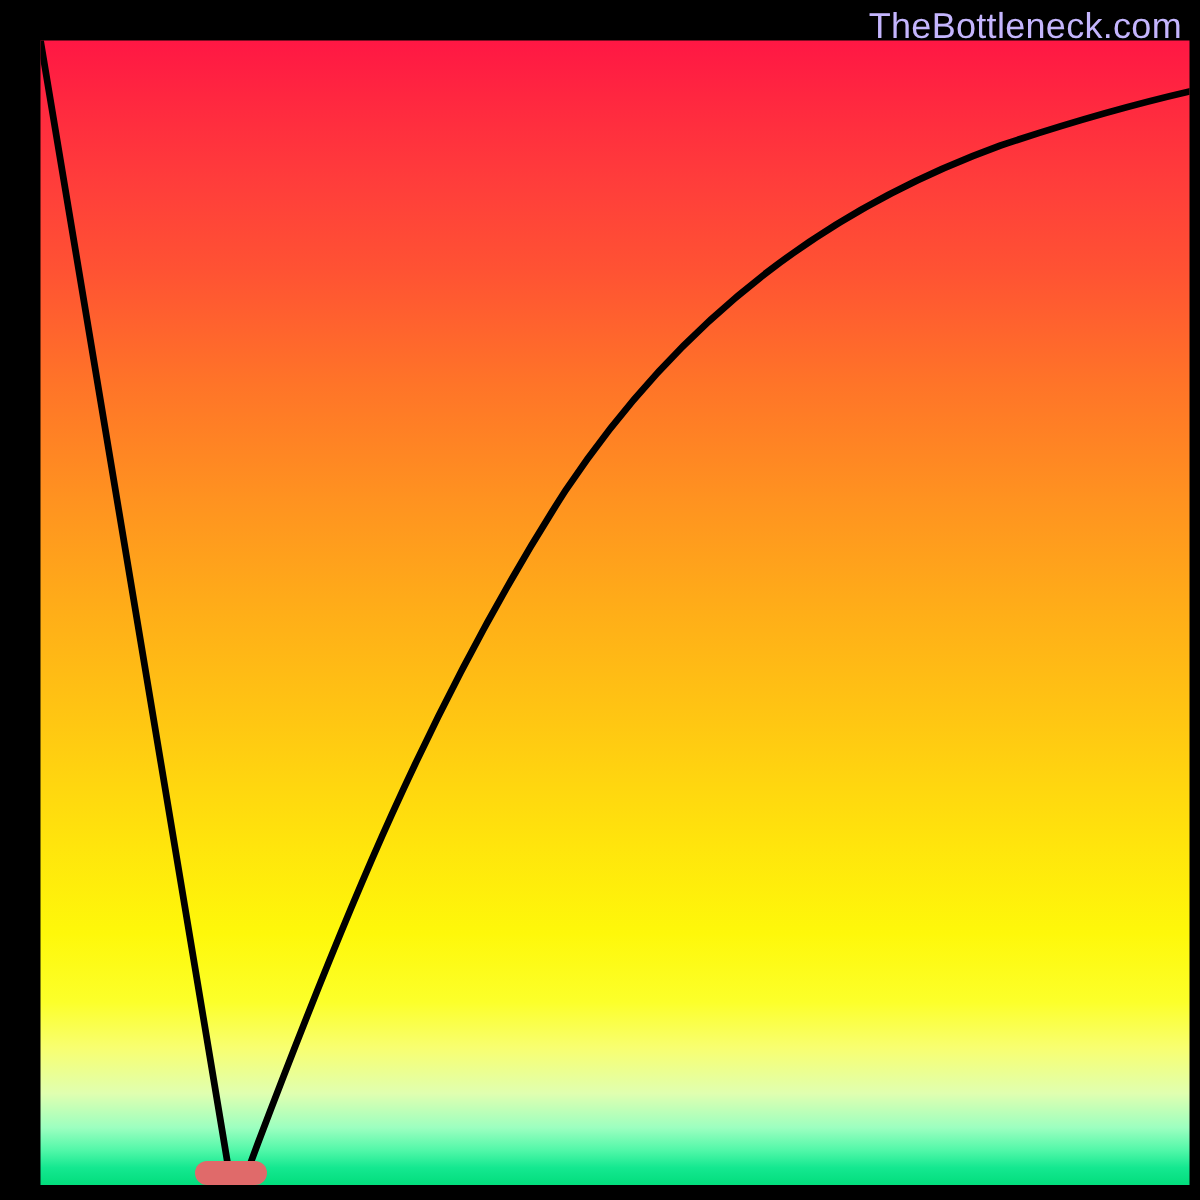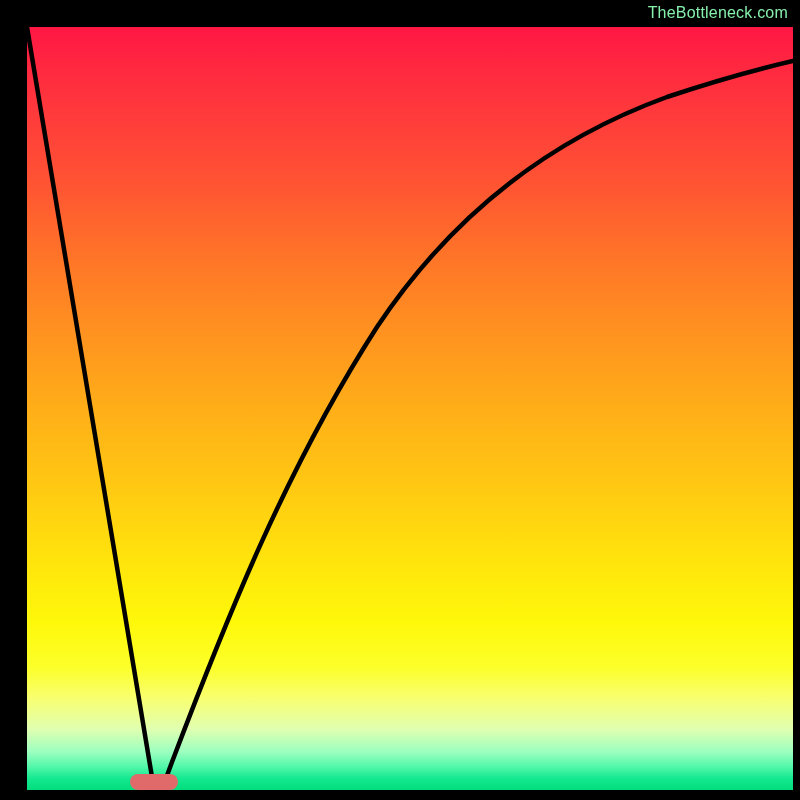--- a/index.html
+++ b/index.html
@@ -34,23 +34,23 @@
       #50F7A8 97%,
       #14E890 98.5%,
       #02DD7C 100%
     );
   }
   .watermark {
     position: absolute;
     top: 4px;
     right: 12px;
     font-family: Arial, Helvetica, sans-serif;
-    font-size: 16px;
+    font-size: 24px;
     font-weight: 500;
-    color: #86efac;
+    color: #c4b5fd;
     letter-spacing: 0.2px;
   }
   svg.curve {
     position: absolute;
     left: 0; top: 0;
     width: 766px;
     height: 763px;
   }
   .marker {
     position: absolute;

